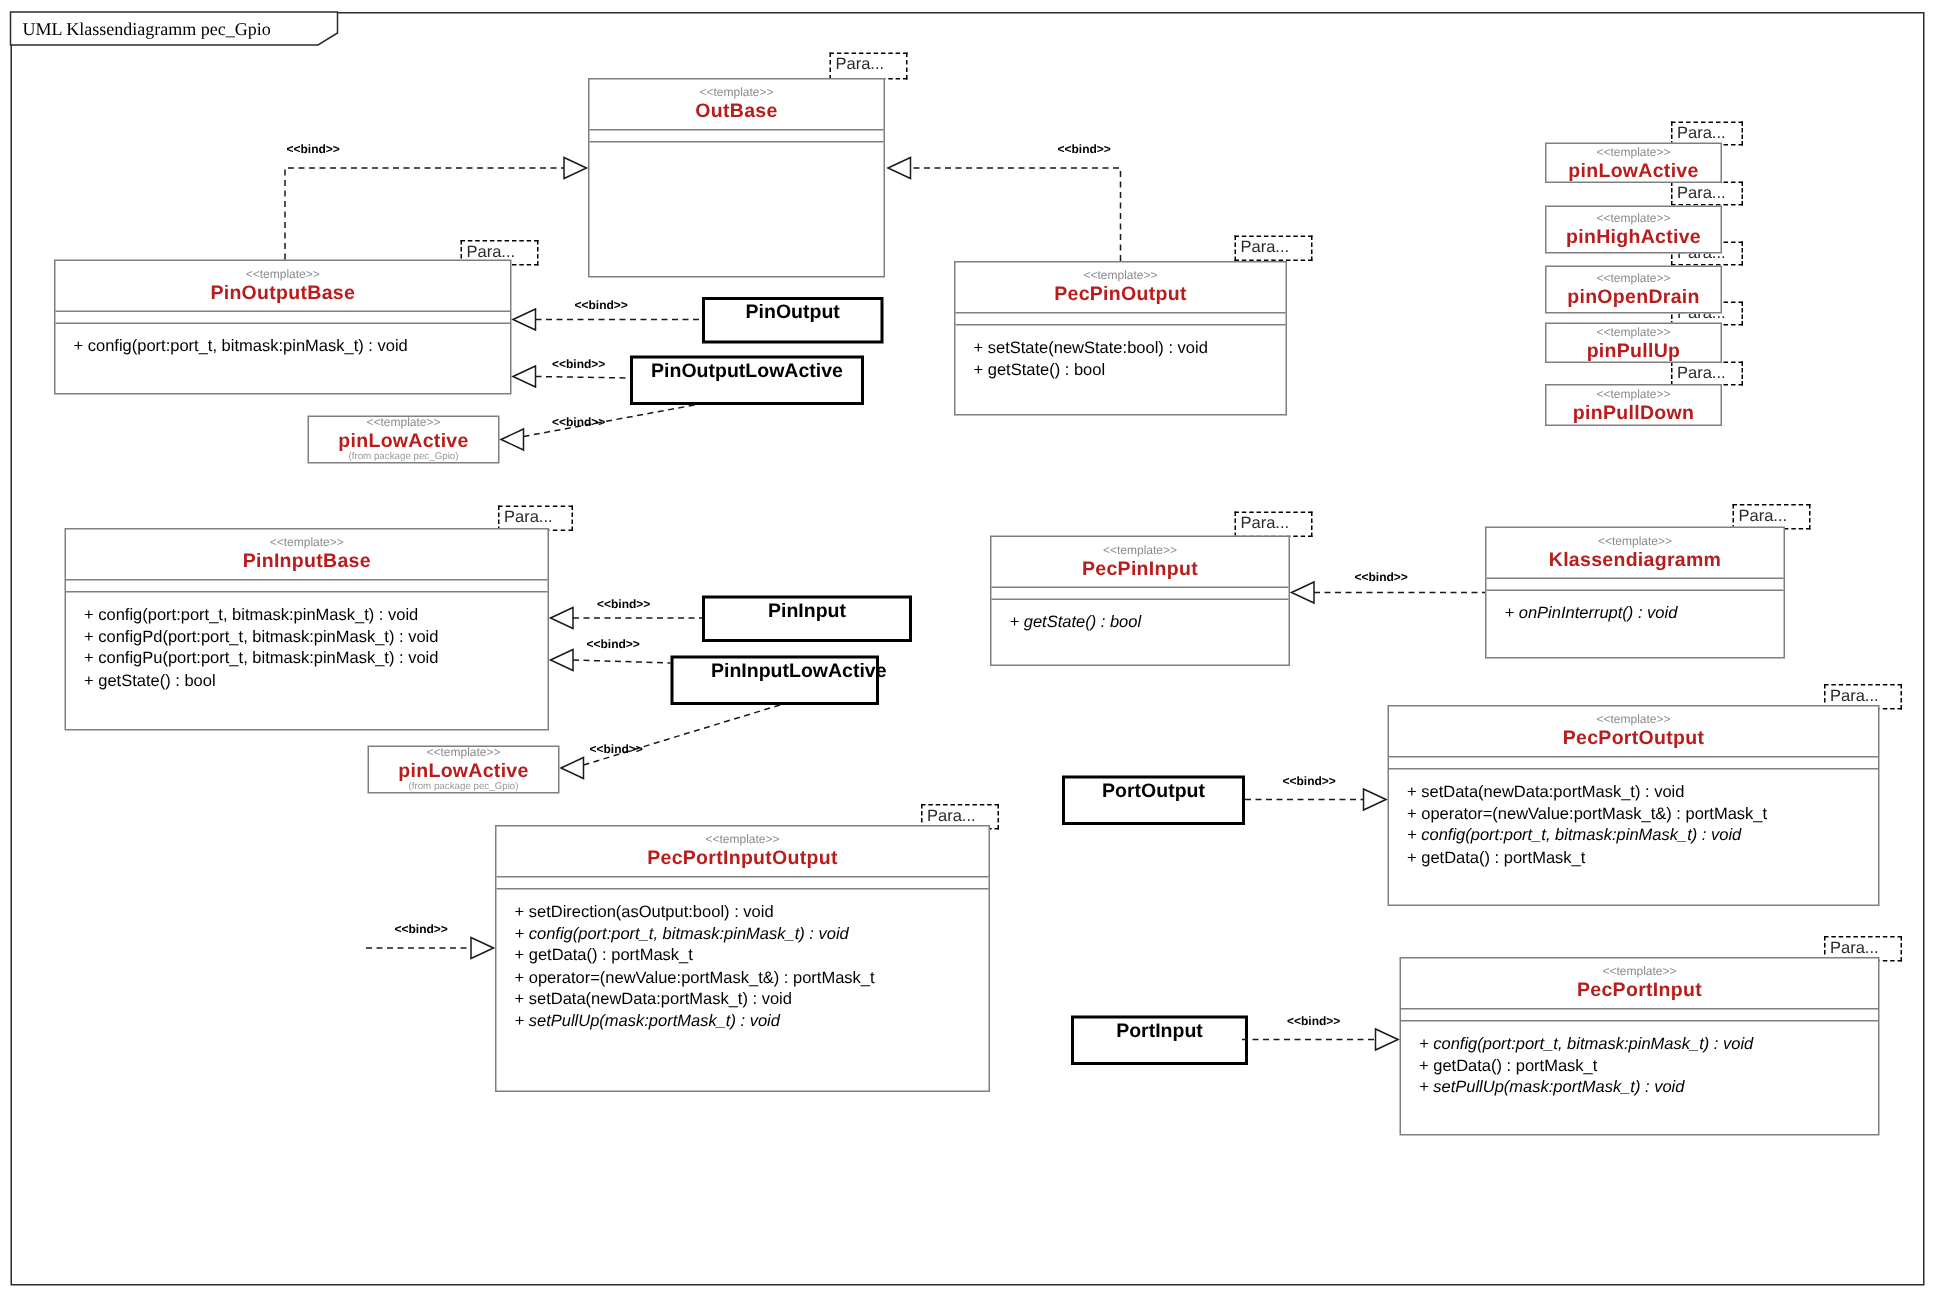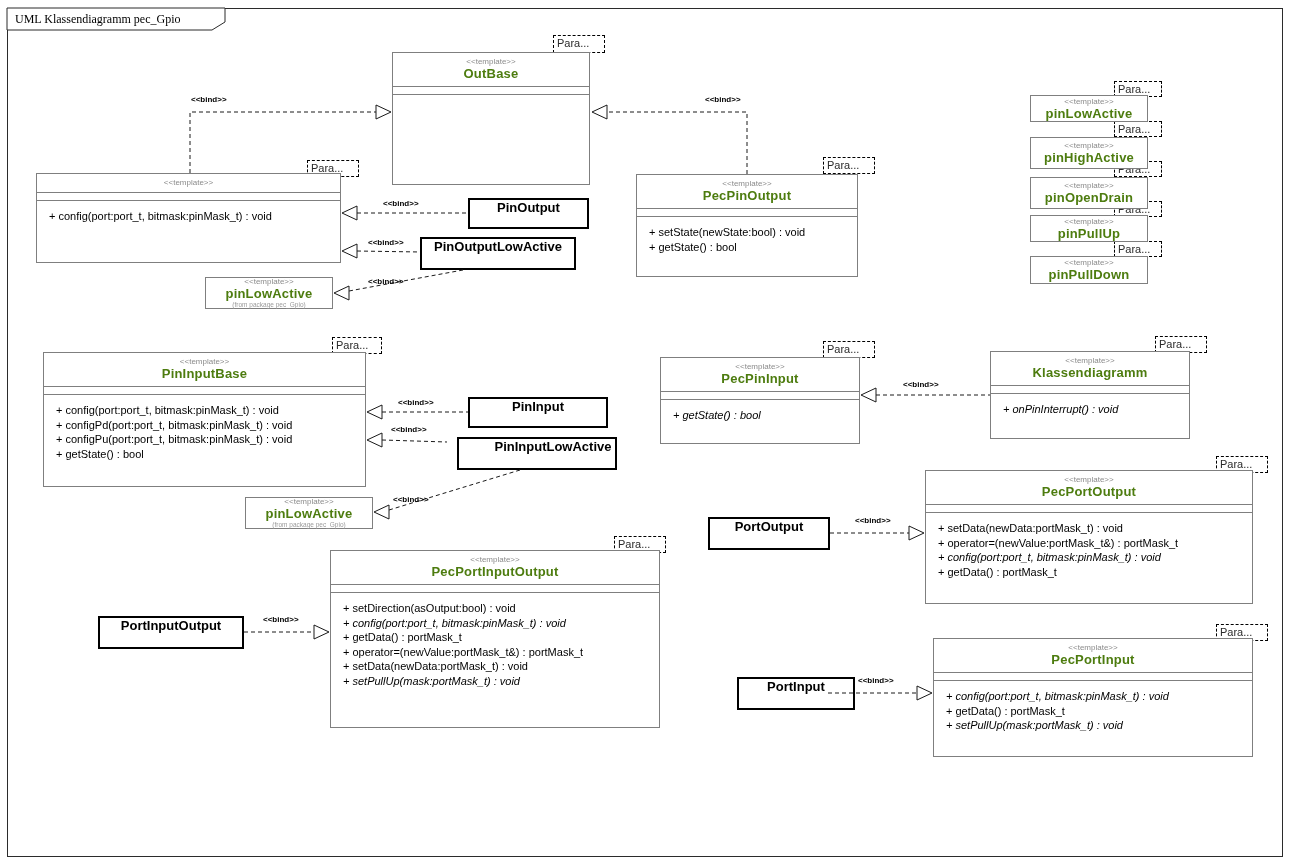--- a/index.html
+++ b/index.html
@@ -6,21 +6,21 @@
   #stage{position:relative;width:1290px;height:866px;background:#fff;overflow:hidden;
          font-family:"Liberation Sans",sans-serif;}
   .frame{position:absolute;left:7px;top:8px;width:1274px;height:847px;
          border:1px solid #2b2b2b;z-index:0;}
   .tabtext{position:absolute;left:15px;top:12px;font-size:12px;color:#000;z-index:5;white-space:nowrap;font-family:Liberation Serif, serif;}
 
   .cls{position:absolute;background:#fff;border:1px solid #7f7f7f;z-index:2;box-sizing:border-box;}
   .cls .hdr{border-bottom:1px solid #7f7f7f;text-align:center;padding:4px 0 5px 0;}
   .cls .attrs{height:7px;border-bottom:1px solid #7f7f7f;}
   .stereo{font-size:8px;color:#8b8b8b;line-height:9px;white-space:nowrap;}
-  .cname{font-size:13px;font-weight:bold;color:#4d7c0f;line-height:15px;white-space:nowrap;letter-spacing:.2px;}
+  .cname{font-size:13px;font-weight:bold;color:#b91c1c;line-height:15px;white-space:nowrap;letter-spacing:.2px;}
   .methods{padding:8px 0 0 12px;}
   .m{font-size:11px;color:#000;line-height:14.5px;white-space:nowrap;}
   .m.it{font-style:italic;}
 
   .cls.nameonly{display:flex;flex-direction:column;align-items:center;justify-content:center;text-align:center;}
   .pkg{font-size:6.5px;color:#9a9a9a;line-height:8px;white-space:nowrap;}
 
   .cls.bold{border:2px solid #000;display:flex;justify-content:center;}
   .cls.bold .bname{font-size:13px;font-weight:bold;color:#000;white-space:nowrap;}
 
@@ -56,20 +56,21 @@
     <div class="hdr">
       <div class="stereo">&lt;&lt;template&gt;&gt;</div>
       <div class="cname">OutBase</div>
     </div>
     <div class="attrs"></div>
   </div>
 
   <div class="cls" style="left:36px;top:173px;width:305px;height:90px;">
     <div class="hdr">
       <div class="stereo">&lt;&lt;template&gt;&gt;</div>
+      <div class="cname">PinOutputBase</div>
     </div>
     <div class="attrs"></div>
     <div class="methods">
       <div class="m">+ config(port:port_t, bitmask:pinMask_t) : void</div>
     </div>
   </div>
 
   <div class="cls" style="left:636px;top:174px;width:222px;height:103px;">
     <div class="hdr">
       <div class="stereo">&lt;&lt;template&gt;&gt;</div>
@@ -126,21 +127,21 @@
       <div class="m">+ config(port:port_t, bitmask:pinMask_t) : void</div>
       <div class="m">+ configPd(port:port_t, bitmask:pinMask_t) : void</div>
       <div class="m">+ configPu(port:port_t, bitmask:pinMask_t) : void</div>
       <div class="m">+ getState() : bool</div>
     </div>
   </div>
 
   <div class="cls bold" style="left:468px;top:397px;width:140px;height:31px;">
     <div class="bname">PinInput</div>
   </div>
-  <div class="cls bold" style="left:457px;top:437px;width:160px;height:33px;padding-left:32px;">
+  <div class="cls bold" style="left:447px;top:437px;width:139px;height:33px;padding-left:32px;">
     <div class="bname">PinInputLowActive</div>
   </div>
 
   <div class="cls nameonly" style="left:245px;top:497px;width:128px;height:32px;">
     <div class="stereo">&lt;&lt;template&gt;&gt;</div>
     <div class="cname">pinLowActive</div>
     <div class="pkg">(from package pec_Gpio)</div>
   </div>
 
   <div class="cls" style="left:660px;top:357px;width:200px;height:87px;">
@@ -192,38 +193,35 @@
     <div class="methods">
       <div class="m">+ setDirection(asOutput:bool) : void</div>
       <div class="m it">+ config(port:port_t, bitmask:pinMask_t) : void</div>
       <div class="m">+ getData() : portMask_t</div>
       <div class="m">+ operator=(newValue:portMask_t&amp;) : portMask_t</div>
       <div class="m">+ setData(newData:portMask_t) : void</div>
       <div class="m it">+ setPullUp(mask:portMask_t) : void</div>
     </div>
   </div>
 
-  <div class="cls bold" style="left:98px;top:616px;width:146px;height:33px;">
-    <div class="bname">PortInputOutput</div>
-  </div>
 
   <div class="cls" style="left:933px;top:638px;width:320px;height:119px;">
     <div class="hdr">
       <div class="stereo">&lt;&lt;template&gt;&gt;</div>
       <div class="cname">PecPortInput</div>
     </div>
     <div class="attrs"></div>
     <div class="methods">
       <div class="m it">+ config(port:port_t, bitmask:pinMask_t) : void</div>
       <div class="m">+ getData() : portMask_t</div>
       <div class="m it">+ setPullUp(mask:portMask_t) : void</div>
     </div>
   </div>
 
-  <div class="cls bold" style="left:737px;top:677px;width:118px;height:33px;">
+  <div class="cls bold" style="left:714px;top:677px;width:118px;height:33px;">
     <div class="bname">PortInput</div>
   </div>
 
   <svg class="layer" width="1290" height="866">
     <polygon points="7,8 225,8 225,22 212,30 7,30" fill="#ffffff" stroke="#2b2b2b" stroke-width="1"></polygon>
     <g stroke="#1a1a1a" stroke-width="1" fill="none" stroke-dasharray="4,3">
       <polyline points="190,173 190,112 376,112"></polyline>
       <polyline points="747,174 747,112 608,112"></polyline>
       <line x1="357" y1="213" x2="468" y2="213"></line>
       <line x1="357" y1="251" x2="420" y2="252"></line>

